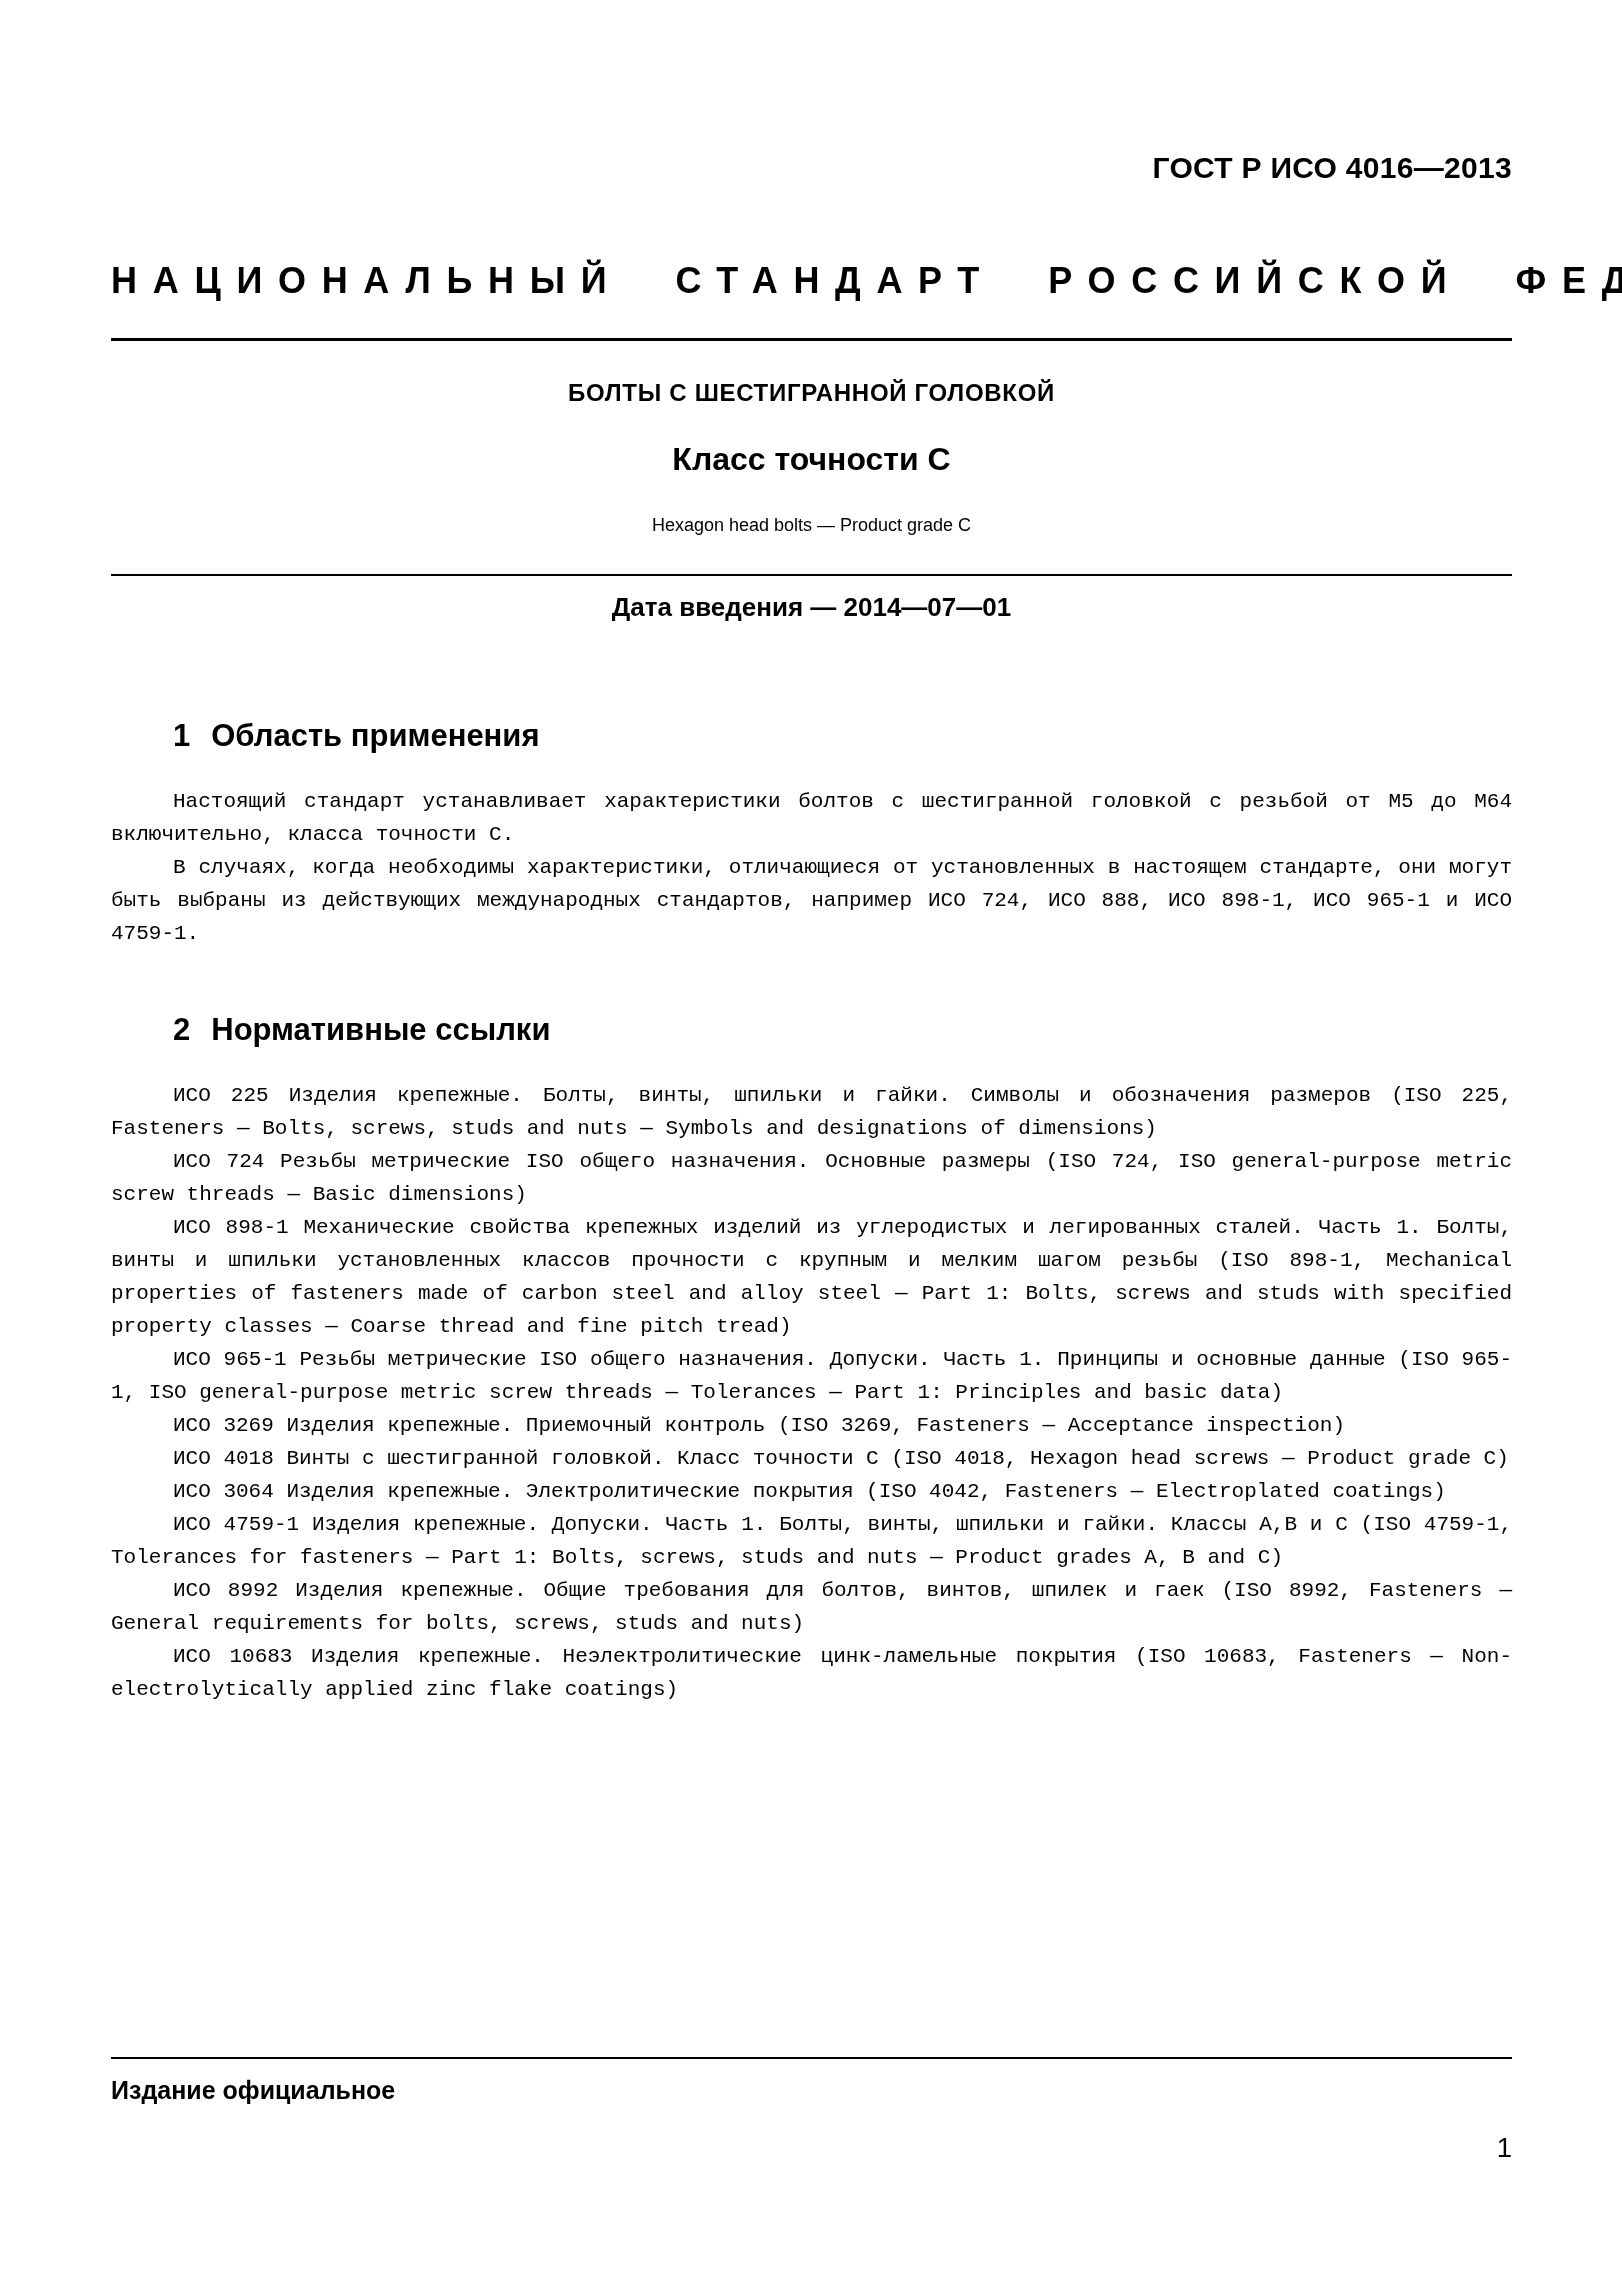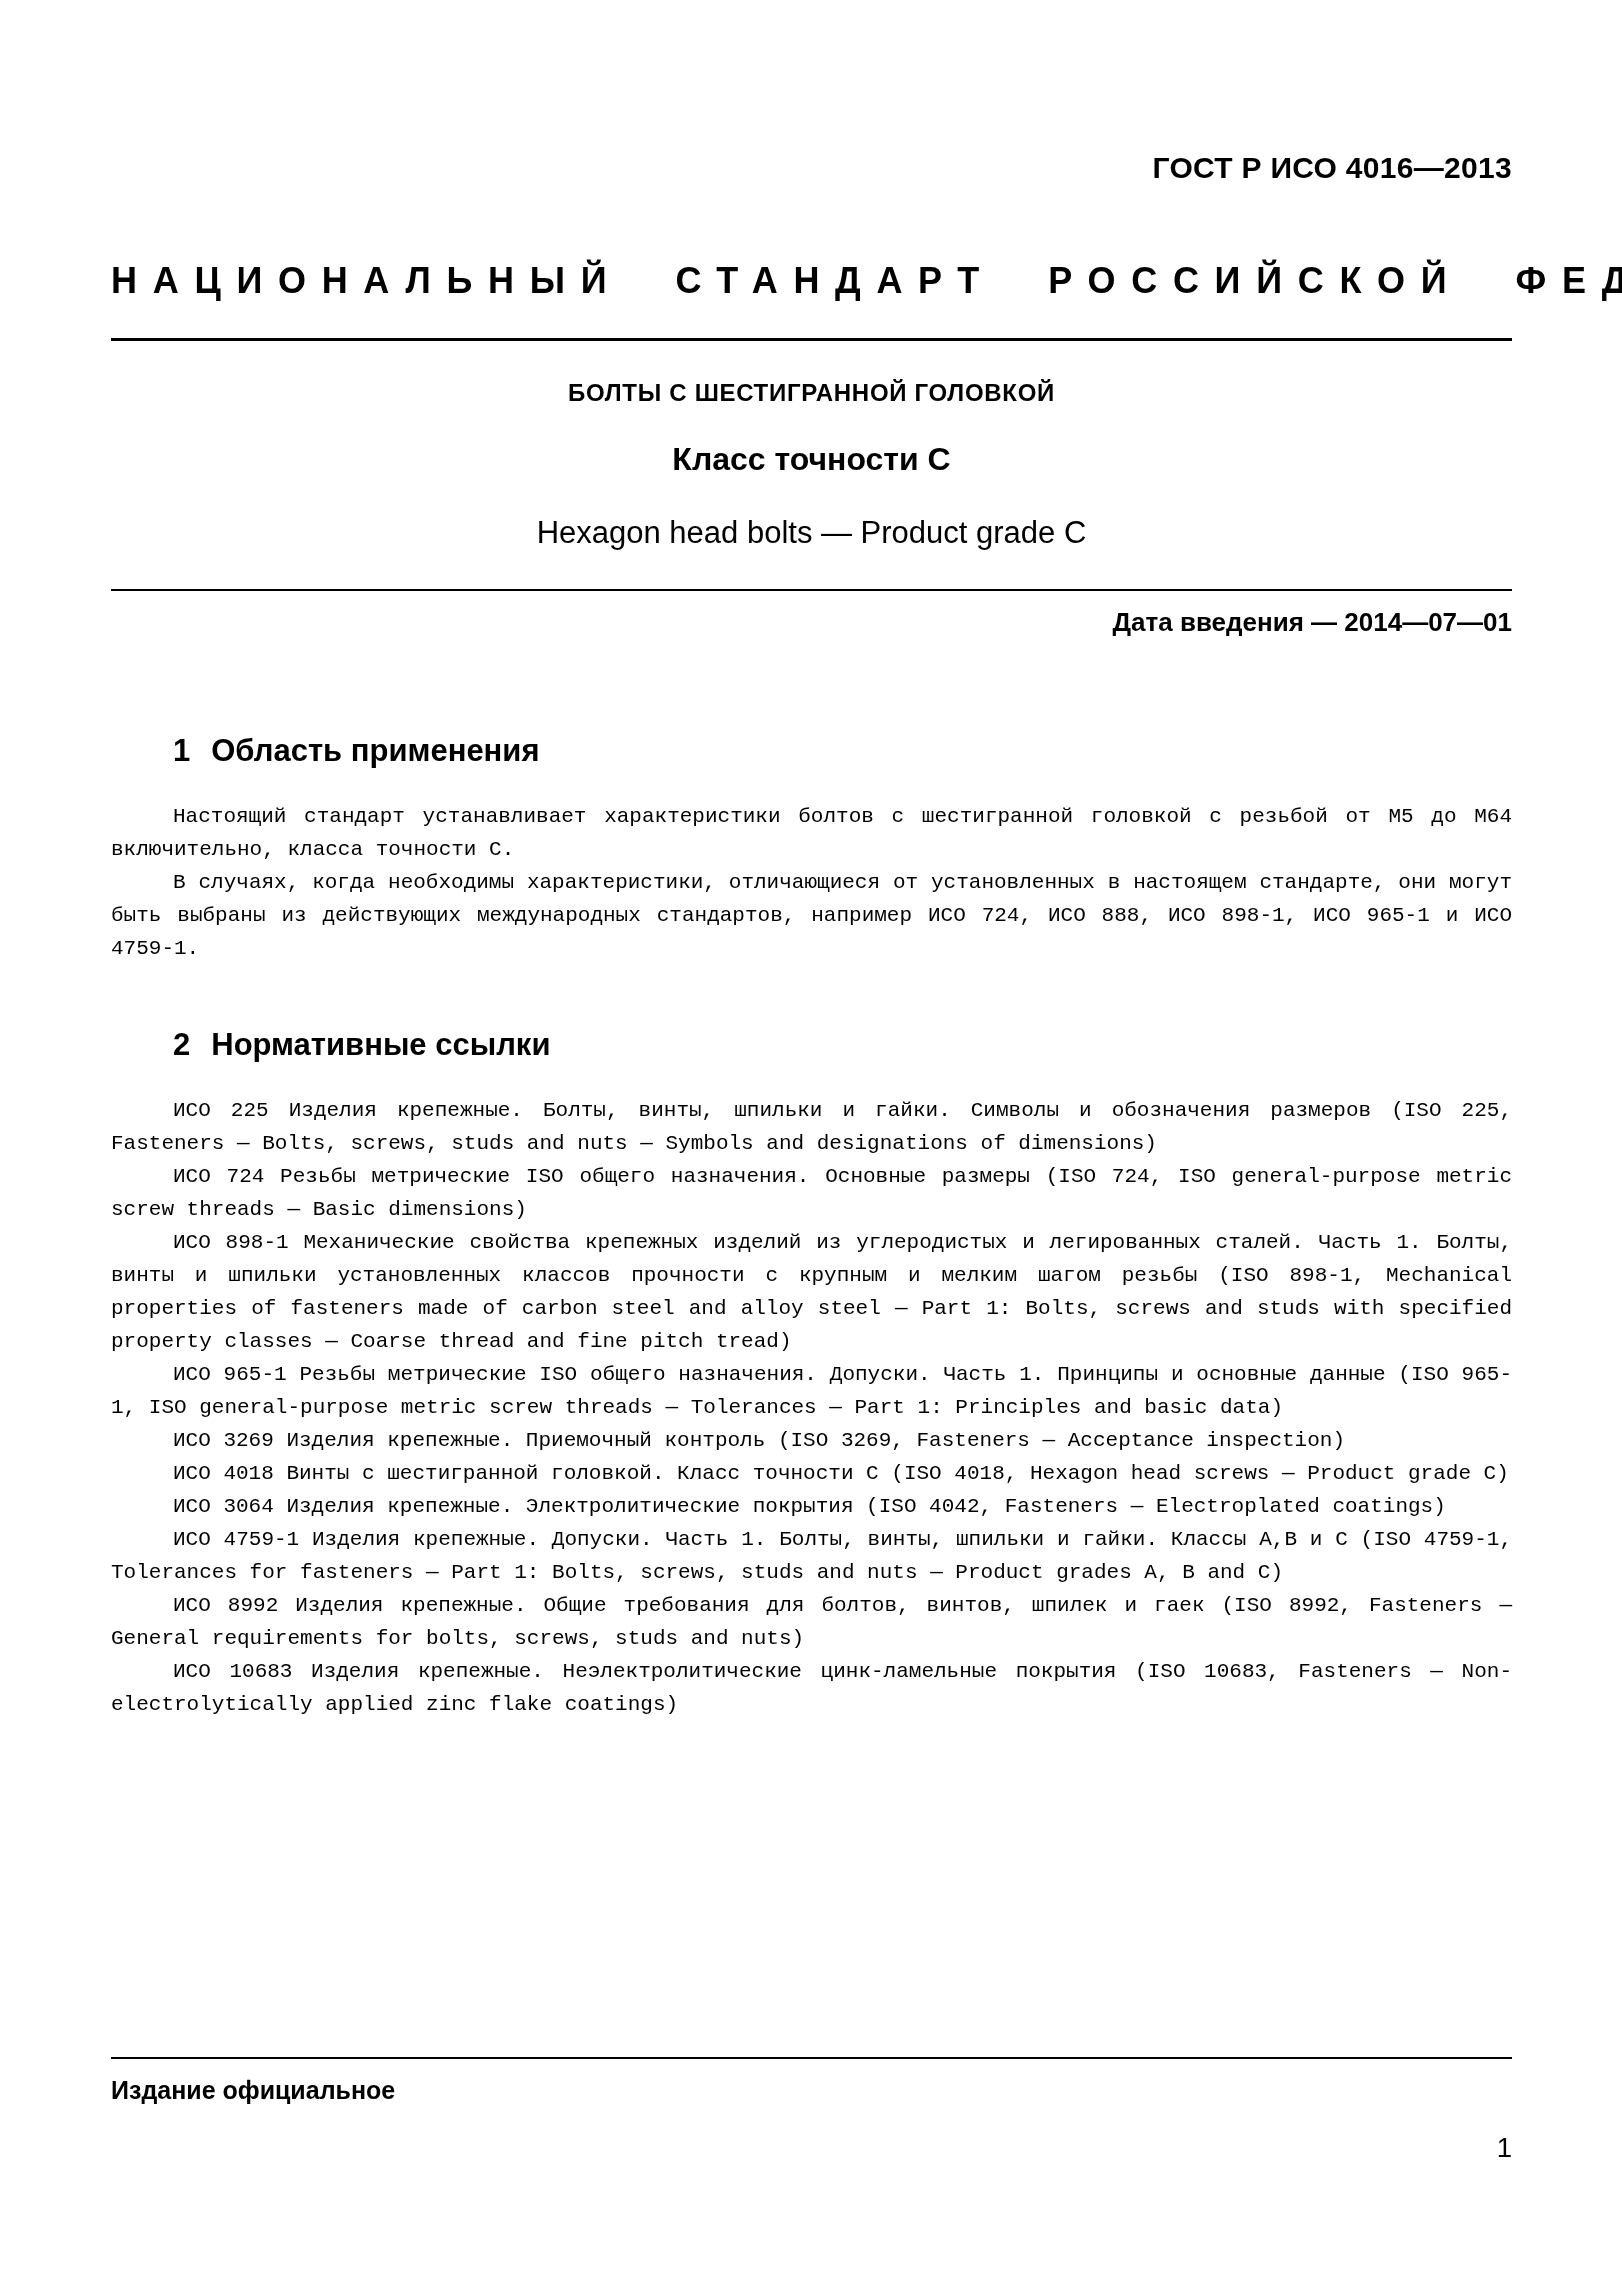--- a/index.html
+++ b/index.html
@@ -40,24 +40,24 @@
   .title-ru {
     margin-top: 38px; text-align: center;
     font-size: 24px; font-weight: bold; letter-spacing: 0.7px;
   }
   .subtitle-ru {
     margin-top: 34px; text-align: center;
     font-size: 32px; font-weight: bold;
   }
   .title-en {
     margin-top: 37px; text-align: center;
-    font-size: 31px; font-weight: normal;
+    font-size: 18px; font-weight: normal;
   }
   .date-line {
-    margin-top: 15.7px; text-align: right;
+    margin-top: 15.7px; text-align: center;
     font-size: 26px; font-weight: bold;
   }
   section h2 {
     margin-left: 62px;
     font-size: 31px; font-weight: bold;
     display: flex; align-items: baseline;
   }
   section h2 .sec-num { margin-right: 21px; }
   .sec-1 h2 { margin-top: 95px; margin-bottom: 31px; }
   .sec-2 h2 { margin-top: 62px; margin-bottom: 31px; }

